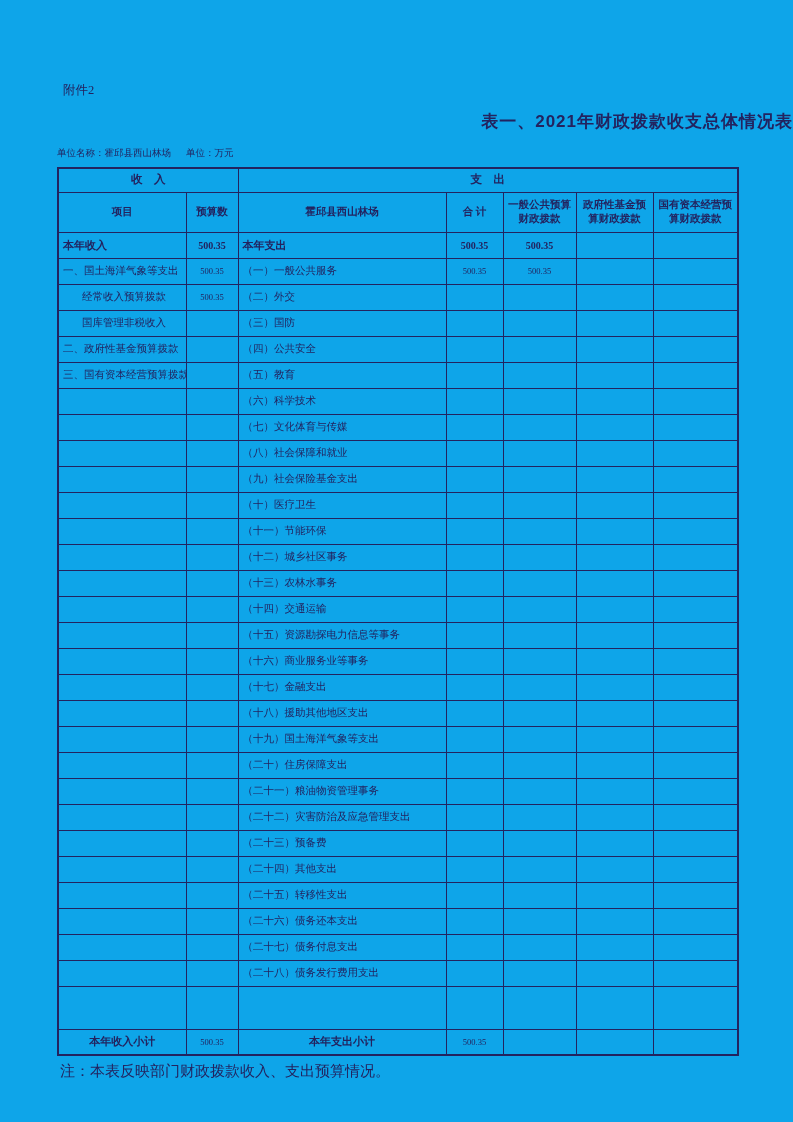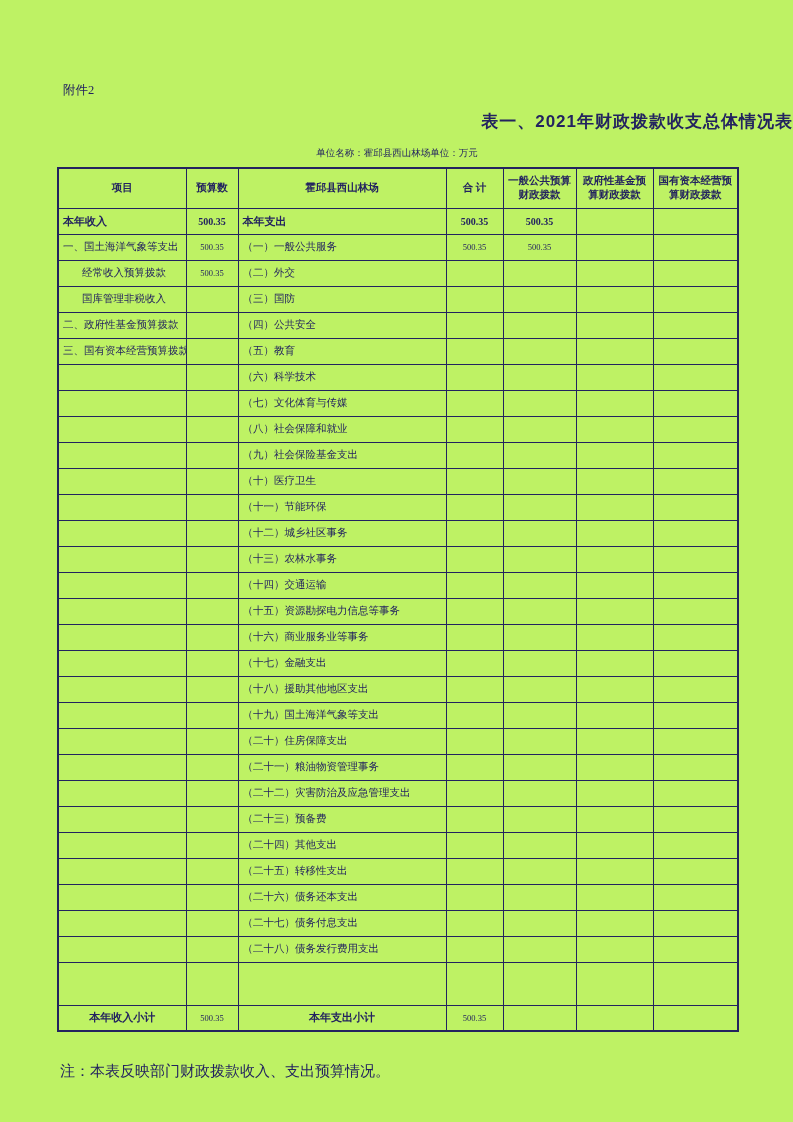--- a/index.html
+++ b/index.html
@@ -3,21 +3,21 @@
 <meta charset="utf-8">
 <style>
   :root { --ink: #23235f; }
   * { margin: 0; padding: 0; box-sizing: border-box; }
   html, body { background: #ffffff; }
   body { font-family: "Liberation Serif", "DejaVu Serif", serif; }
   .page {
     position: relative;
     width: 793px;
     height: 1122px;
-    background: #bef264;
+    background: #0ea5e9;
     overflow: hidden;
     color: var(--ink);
   }
   .attachment {
     position: absolute;
     left: 63px;
     top: 82px;
     font-size: 12.5px;
   }
   .title {
@@ -30,22 +30,23 @@
     font-weight: bold;
     font-family: "Liberation Sans", "DejaVu Sans", sans-serif;
     letter-spacing: 1px;
   }
   .meta {
     position: absolute;
     left: 57px;
     top: 147px;
     width: 680px;
     display: flex;
-    justify-content: center;
+    justify-content: flex-start;
     font-size: 9.5px;
+    gap: 15px;
   }
   table.budget {
     position: absolute;
     left: 57px;
     top: 167px;
     width: 680px;
     border-collapse: collapse;
     table-layout: fixed;
     border: 2px solid var(--ink);
     color: var(--ink);
@@ -107,20 +108,24 @@
     <colgroup>
       <col style="width:128px">
       <col style="width:52px">
       <col style="width:208px">
       <col style="width:57px">
       <col style="width:73px">
       <col style="width:77px">
       <col style="width:85px">
     </colgroup>
     <thead>
+      <tr class="group-row">
+        <th colspan="2">收　入</th>
+        <th colspan="5">支　出</th>
+      </tr>
       <tr class="cols-row">
           <th>项目</th>
           <th>预算数</th>
           <th>霍邱县西山林场</th>
           <th>合 计</th>
           <th>一般公共预算财政拨款</th>
           <th>政府性基金预算财政拨款</th>
           <th>国有资本经营预算财政拨款</th>
         </tr>
     </thead>

